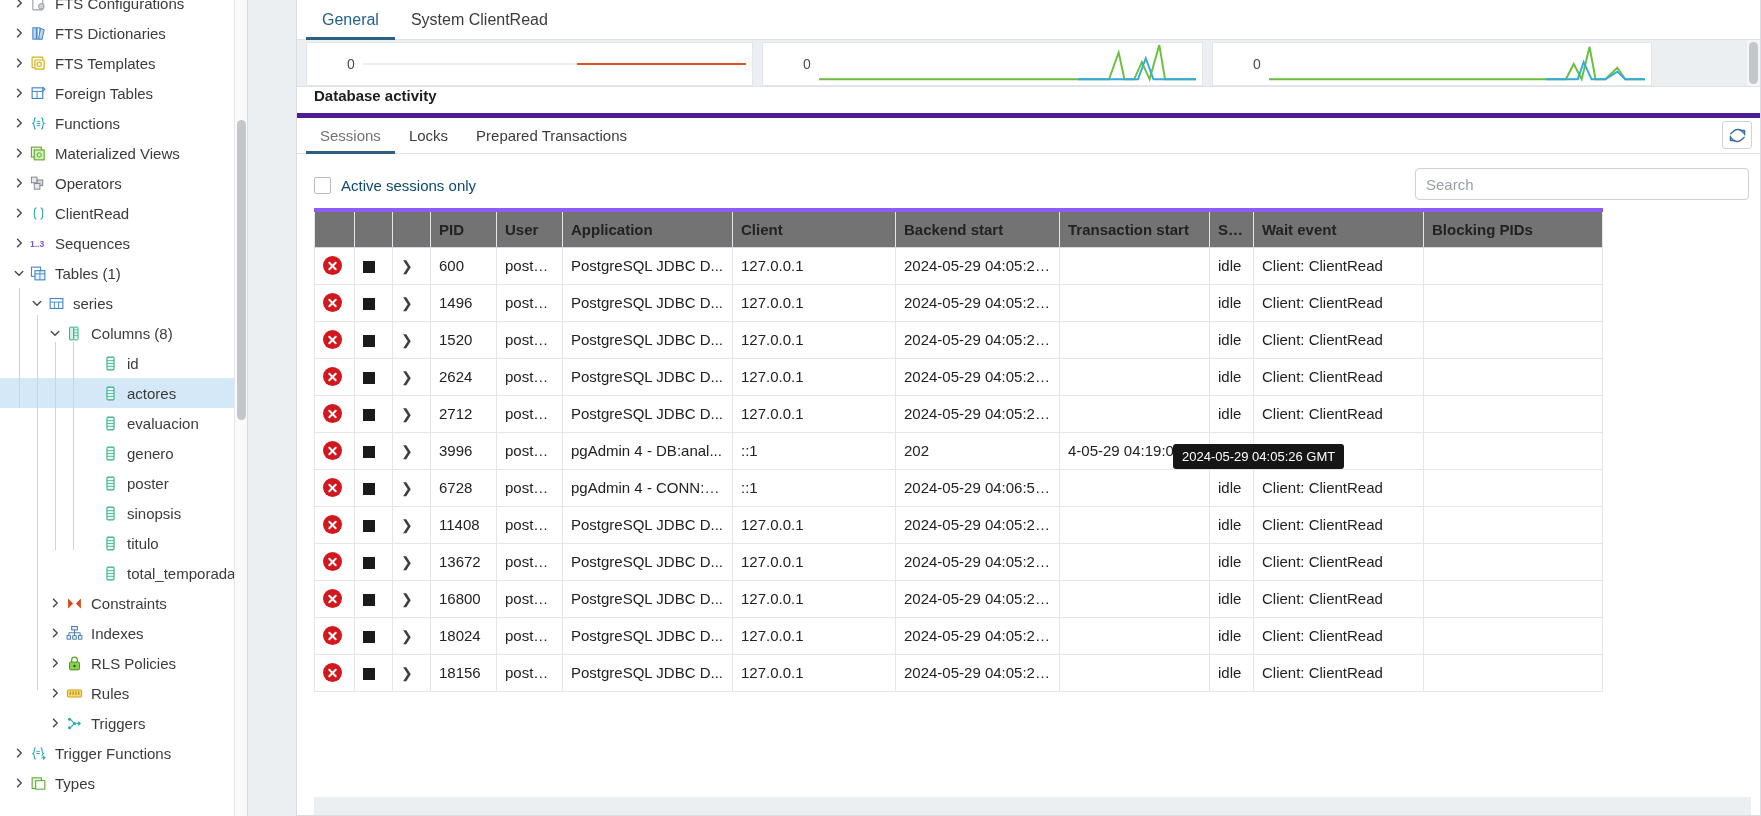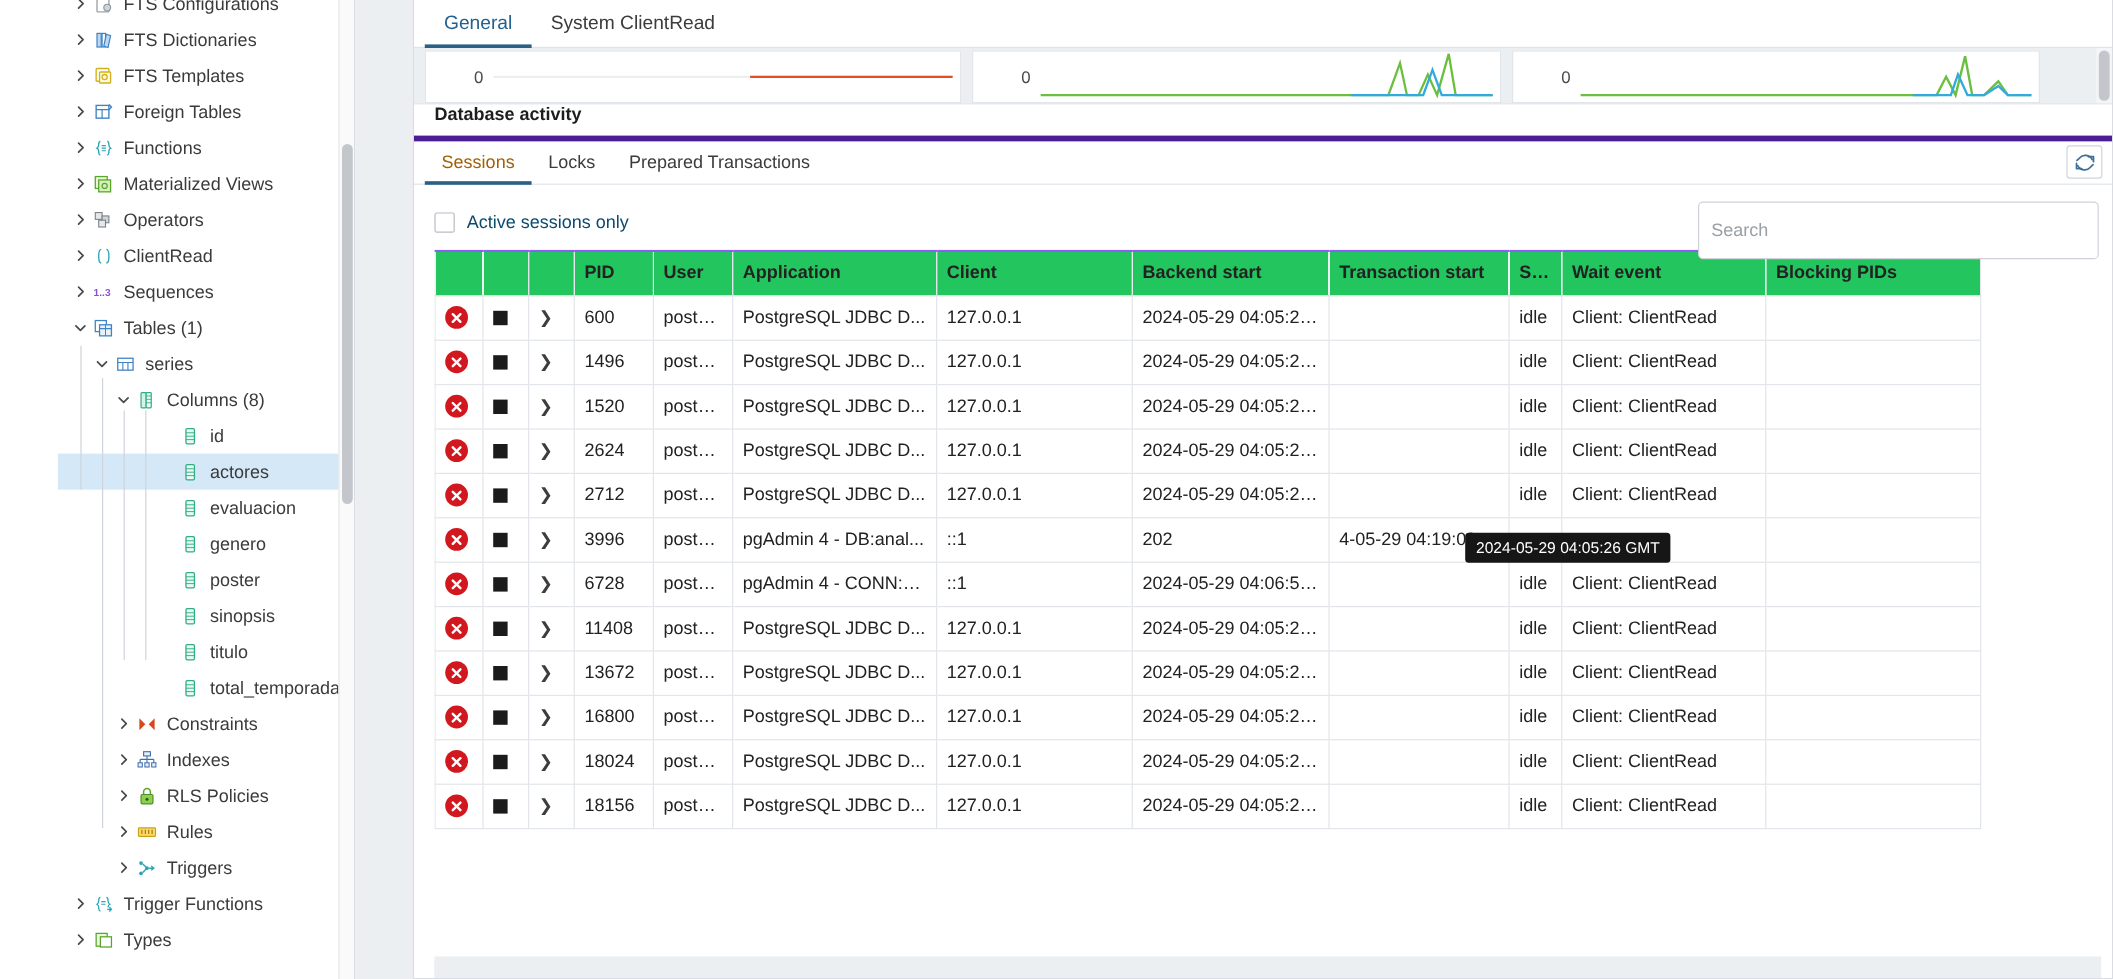--- a/index.html
+++ b/index.html
@@ -5,21 +5,21 @@
   * { box-sizing: border-box; }
   html, body {
     margin: 0; padding: 0;
     width: 1761px; height: 816px;
     overflow: hidden;
     font-family: "Liberation Sans", sans-serif;
     font-size: 15px;
     color: #222;
     background: #ffffff;
   }
-  #app { position: relative; width: 1761px; height: 816px; display: flex; background: #fff; padding-left: 48px; }
+  #app { position: relative; width: 1761px; height: 816px; display: flex; background: #fff; }
 
   
   #sidebar {
     width: 248px; height: 816px;
     background: #ffffff;
     overflow: hidden;
     position: relative;
     flex: 0 0 248px;
     border-right: 1px solid #d9dde3;
   }
@@ -144,21 +144,21 @@
     display: flex; align-items: flex-end;
     border-bottom: 1px solid #dfe3e8;
     padding-left: 9px; background: #fff;
     position: relative;
   }
   .stab {
     height: 35px; display: flex; align-items: center;
     padding: 0 14px; font-size: 15px; color: #3c3c3c; cursor: pointer;
     position: relative;
   }
-  .stab.active { color: #a16207; text-align: right; }
+  .stab.active { color: #737373; text-align: right; }
   .stab.active::after {
     content: ""; position: absolute; left: 0; right: 0; bottom: -1px;
     height: 3px; background: #2c5f86;
   }
   #refresh-btn {
     position: absolute; right: 8px; top: 3px;
     width: 30px; height: 28px;
     border: 1px solid #cfd4da; border-radius: 3px;
     background: #fff; display: flex; align-items: center; justify-content: center;
     cursor: pointer;
@@ -172,21 +172,21 @@
     margin: 8px 9px 0 17px;
     position: relative;
   }
   .chk-wrap { display: flex; align-items: center; gap: 10px; cursor: pointer; }
   .chkbox {
     width: 17px; height: 17px; border: 1px solid #b8bdc4; border-radius: 2px; background: #fff;
   }
   .chk-label { font-size: 15px; color: #0c4a6e; }
   #search-box {
     position: absolute; right: 2px; top: 6px;
-    width: 334px; height: 48px;
+    width: 334px; height: 32px;
     border: 1px solid #ced2d8; border-radius: 4px;
     background: #fff;
     padding: 0 10px;
     font-size: 15px; color: #222;
     font-family: "Liberation Sans", sans-serif;
   }
   #search-box::placeholder { color: #9aa0a6; }
 
   
   #table-wrap {
@@ -198,22 +198,22 @@
     font-size: 15px;
   }
   table.grid th, table.grid td {
     border: 1px solid #e2e5e9;
     text-align: left;
     padding: 0 8px;
     overflow: hidden; white-space: nowrap; text-overflow: ellipsis;
     color: #222;
   }
   table.grid th {
-    height: 37px; font-weight: bold; background: #22c55e;
-    border-top: 2px solid #8b5cf6;
+    height: 37px; font-weight: bold; background: #737373;
+    border-top: 4px solid #8b5cf6;
     border-bottom: 1px solid #d5d9de;
   }
   table.grid td { height: 37px; }
   col.c-term  { width: 40px; }
   col.c-stop  { width: 38px; }
   col.c-exp   { width: 38px; }
   col.c-pid   { width: 66px; }
   col.c-user  { width: 66px; }
   col.c-app   { width: 170px; }
   col.c-client{ width: 163px; }

